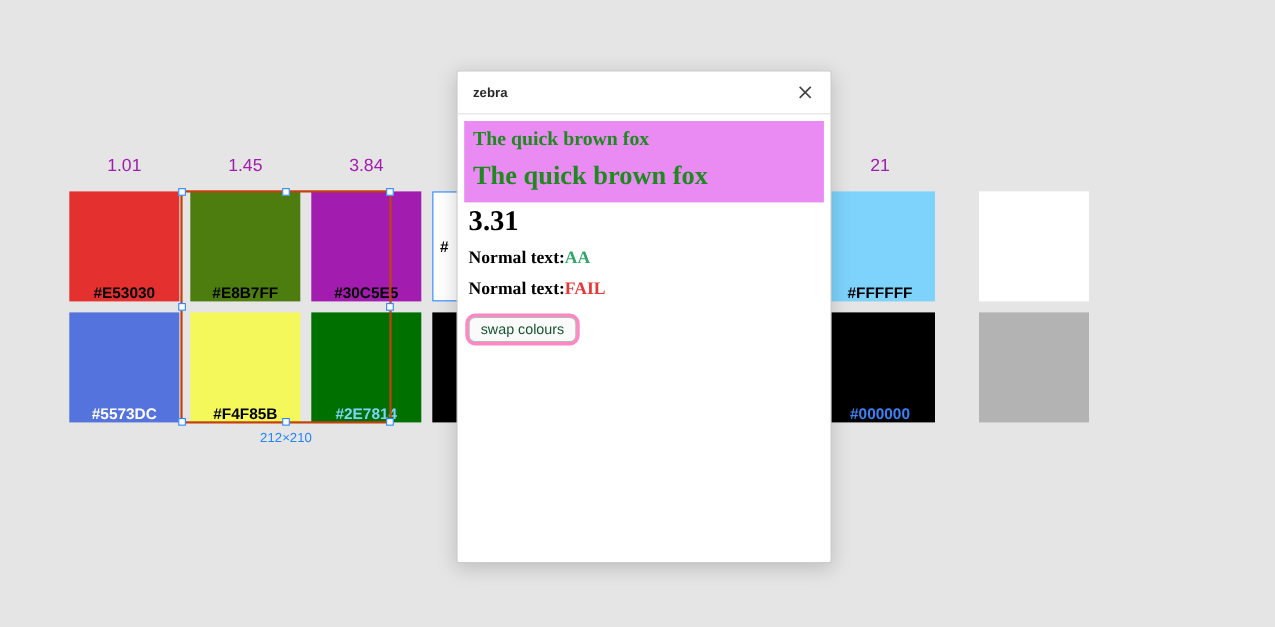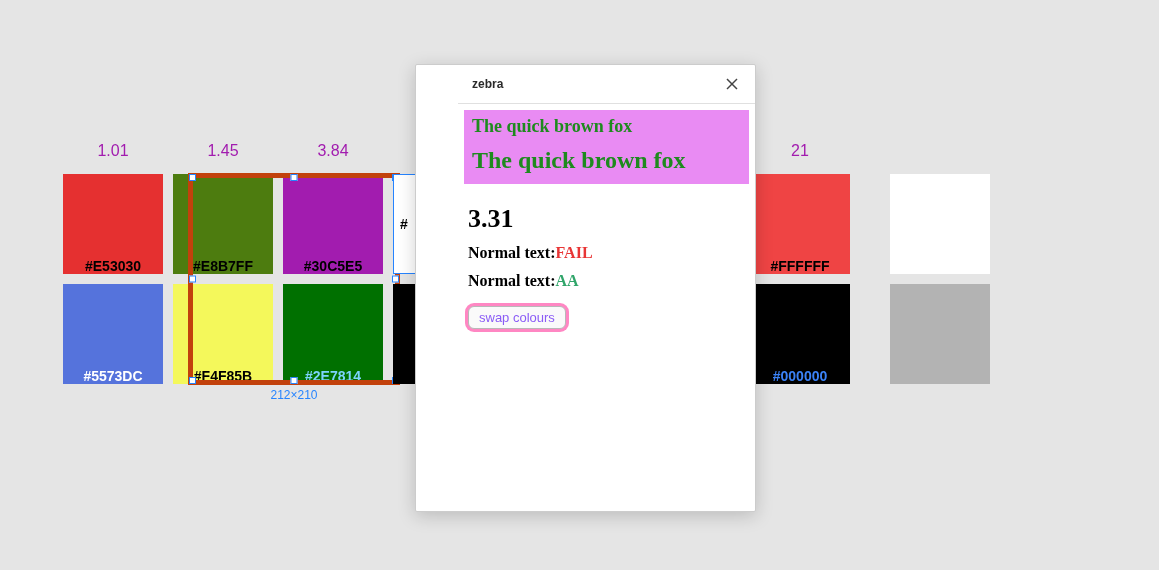--- a/index.html
+++ b/index.html
@@ -47,25 +47,25 @@
     
     .c0 { left: 63px; }
     .c1 { left: 173px; }
     .c2 { left: 283px; }
     .c5 { left: 750px; }
     .c6 { left: 890px; }
 
     
     .selection {
       position: absolute;
-      left: 188px;
+      left: 164px;
       top: 173px;
-      width: 212px;
+      width: 192px;
       height: 212px;
-      border: 5px solid #c2410c;
+      border: 2px solid #c2410c;
       pointer-events: none;
     }
     .sel-handle {
       position: absolute;
       width: 7px; height: 7px;
       background: #fff;
       border: 1px solid #2684ff;
     }
     .h-tl { left: -4px; top: -4px; }
     .h-tr { right: -4px; top: -4px; }
@@ -116,21 +116,20 @@
       left: 415px;
       top: 64px;
       width: 341px;
       height: 448px;
       background: #fff;
       border: 1px solid #ccc;
       box-shadow: 0 4px 18px rgba(0,0,0,0.18);
       border-radius: 2px;
       display: flex;
       flex-direction: column;
-      padding-left: 42px;
     }
     .panel-header {
       display: flex;
       align-items: center;
       justify-content: space-between;
       padding: 10px 14px;
       border-bottom: 1px solid #e0e0e0;
     }
     .panel-title {
       font-size: 12px;
@@ -158,39 +157,39 @@
       margin-bottom: 10px;
     }
     .sample-large {
       font-size: 24px;
       font-weight: 700;
     }
     .ratio {
       font-size: 26px;
       font-weight: 700;
       color: #000;
-      margin: 20px 0 8px 4px;
+      margin: 2px 0 8px 4px;
     }
     .result-line {
       font-size: 16px;
       font-weight: 700;
       color: #000;
       margin: 10px 0 0 4px;
     }
     .result-pass { color: #30a56a; font-weight: 700; }
     .result-fail { color: #e83535; font-weight: 700; }
 
     .swap-btn {
       display: inline-block;
       margin: 16px 0 0 4px;
       padding: 3px 10px;
       font-size: 13px;
       font-family: -apple-system, BlinkMacSystemFont, "Segoe UI", Helvetica, Arial, sans-serif;
       font-weight: 400;
-      color: #8b5cf6;
+      color: #14532d;
       background: #fafafa;
       border: 1px solid #b8b8b8;
       border-radius: 6px;
       box-shadow: 0 0 0 3px #ff87c3;
       cursor: pointer;
     }
     .grey-swatch { background:#b3b3b3; }
   </style>
 </head>
 <body>
@@ -239,21 +238,21 @@
     <div class="sel-size">212×210</div>
   </div>
 
   <div class="peek row1">
       <span>#</span>
     </div>
   <div class="peek2"></div>
 
   <div class="col c5">
     <div class="col-label">21</div>
-    <div class="swatch row1" style="background:#ef4444;color:#000">
+    <div class="swatch row1" style="background:#7dd3fc;color:#000">
         <span>#FFFFFF</span>
       </div>
     <div class="swatch row2" style="background:#000000;color:#3b82f6">
         <span>#000000</span>
       </div>
   </div>
 
   <div class="col c6">
     <div class="swatch row1" style="background:#ffffff;"></div>
     <div class="swatch row2 grey-swatch"></div>
@@ -269,22 +268,22 @@
         </svg>
       </div>
     </div>
     <div class="panel-body">
       <div class="sample-box" id="sample-box" style="background: rgb(233, 139, 243); color: rgb(30, 138, 30);">
         <div class="sample-small">The quick brown fox</div>
         <div class="sample-large">The quick brown fox</div>
       </div>
       <div class="ratio">3.31</div>
       <div class="result-line">
+        <span>Normal text:</span><span class="result-pass">AA</span>
+      </div>
+      <div class="result-line">
         <span>Normal text:</span><span class="result-fail">FAIL</span>
-      </div>
-      <div class="result-line">
-        <span>Normal text:</span><span class="result-pass">AA</span>
       </div>
       <button class="swap-btn">swap colours</button>
     </div>
   </div>
 
 </div>
 
 </body></html>

